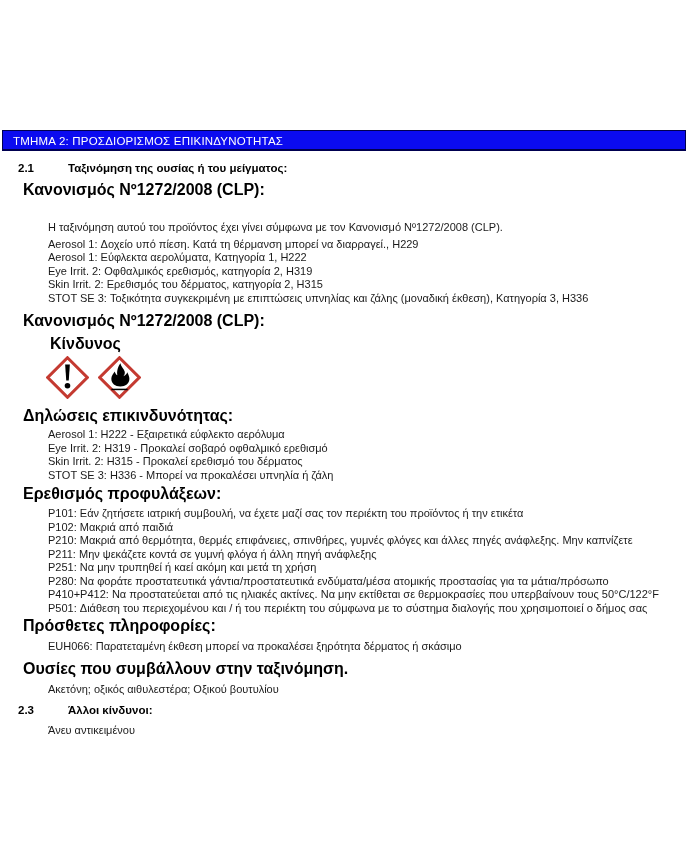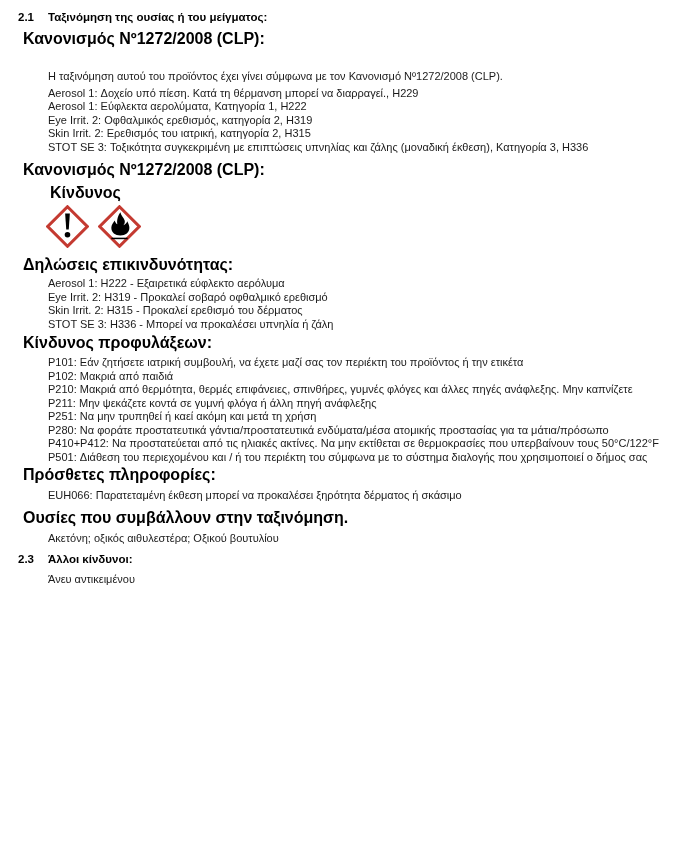--- a/index.html
+++ b/index.html
@@ -24,20 +24,21 @@
     font-size: 11.5px;
     padding-left: 10px;
     letter-spacing: 0.2px;
   }
   .sec-head {
     display: flex;
     margin-top: 11px;
     font-weight: bold;
     font-size: 11.5px;
     color: #000000;
+    gap: 20px;
   }
   .sec-head .num { width: 30px; margin-left: 18px; }
   .indent { margin-left: 48px; }
   .sub-head {
     margin-top: 7px;
     font-weight: bold;
     font-size: 16px;
     color: #000000;
     margin-left: 23px;
   }
@@ -68,32 +69,35 @@
   .mt4 { margin-top: 4px; }
   .mt5 { margin-top: 5px; }
   .mt6 { margin-top: 6px; }
   .mt8 { margin-top: 8px; }
 </style>
 </head>
 <body>
 
 <div class="page">
 
+  <div class="section-bar">
+    <span>ΤΜΗΜΑ 2: ΠΡΟΣΔΙΟΡΙΣΜΟΣ ΕΠΙΚΙΝΔΥΝΟΤΗΤΑΣ</span>
+  </div>
 
   <div class="sec-head">
     <span class="num">2.1</span>
     <span>Ταξινόμηση της ουσίας ή του μείγματος:</span>
   </div>
   <div class="sub-head indent">Κανονισμός Nº1272/2008 (CLP):</div>
   <div class="body-text indent">Η ταξινόμηση αυτού του προϊόντος έχει γίνει σύμφωνα με τον Κανονισμό Nº1272/2008 (CLP).</div>
   <div class="list indent">
       <div class="line">Aerosol 1: Δοχείο υπό πίεση. Κατά τη θέρμανση μπορεί να διαρραγεί., H229</div>
       <div class="line">Aerosol 1: Εύφλεκτα αερολύματα, Κατηγορία 1, H222</div>
       <div class="line">Eye Irrit. 2: Οφθαλμικός ερεθισμός, κατηγορία 2, H319</div>
-      <div class="line">Skin Irrit. 2: Ερεθισμός του ιατρική, κατηγορία 2, H315</div>
+      <div class="line">Skin Irrit. 2: Ερεθισμός του δέρματος, κατηγορία 2, H315</div>
       <div class="line">STOT SE 3: Τοξικότητα συγκεκριμένη με επιπτώσεις υπνηλίας και ζάλης (μοναδική έκθεση), Κατηγορία 3, H336</div>
     </div>
 
   <div class="sub-head indent">Κανονισμός Nº1272/2008 (CLP):</div>
   <div class="signal-word">Κίνδυνος</div>
 
   <div class="pictogram-row">
     <svg width="43" height="43" viewBox="0 0 100 100">
       <polygon points="50,4 96,50 50,96 4,50" fill="#ffffff" stroke="#c43a31" stroke-width="7"></polygon>
       <path d="M44.5 20 h11 l-2.6 37 h-5.8 z" fill="#000000"></path>
@@ -107,21 +111,21 @@
   </div>
 
   <div class="sub-head indent mt8">Δηλώσεις επικινδυνότητας:</div>
   <div class="list indent">
       <div class="line">Aerosol 1: H222 - Εξαιρετικά εύφλεκτο αερόλυμα</div>
       <div class="line">Eye Irrit. 2: H319 - Προκαλεί σοβαρό οφθαλμικό ερεθισμό</div>
       <div class="line">Skin Irrit. 2: H315 - Προκαλεί ερεθισμό του δέρματος</div>
       <div class="line">STOT SE 3: H336 - Μπορεί να προκαλέσει υπνηλία ή ζάλη</div>
     </div>
 
-  <div class="sub-head indent tight">Κίνδυνος προφυλάξεων:</div>
+  <div class="sub-head indent tight">Ερεθισμός προφυλάξεων:</div>
   <div class="list indent mt4">
       <div class="line">P101: Εάν ζητήσετε ιατρική συμβουλή, να έχετε μαζί σας τον περιέκτη του προϊόντος ή την ετικέτα</div>
       <div class="line">P102: Μακριά από παιδιά</div>
       <div class="line">P210: Μακριά από θερμότητα, θερμές επιφάνειες, σπινθήρες, γυμνές φλόγες και άλλες πηγές ανάφλεξης. Μην καπνίζετε</div>
       <div class="line">P211: Μην ψεκάζετε κοντά σε γυμνή φλόγα ή άλλη πηγή ανάφλεξης</div>
       <div class="line">P251: Να μην τρυπηθεί ή καεί ακόμη και μετά τη χρήση</div>
       <div class="line">P280: Να φοράτε προστατευτικά γάντια/προστατευτικά ενδύματα/μέσα ατομικής προστασίας για τα μάτια/πρόσωπο</div>
       <div class="line">P410+P412: Να προστατεύεται από τις ηλιακές ακτίνες. Να μην εκτίθεται σε θερμοκρασίες που υπερβαίνουν τους 50°C/122°F</div>
       <div class="line">P501: Διάθεση του περιεχομένου και / ή του περιέκτη του σύμφωνα με το σύστημα διαλογής που χρησιμοποιεί ο δήμος σας</div>
     </div>

